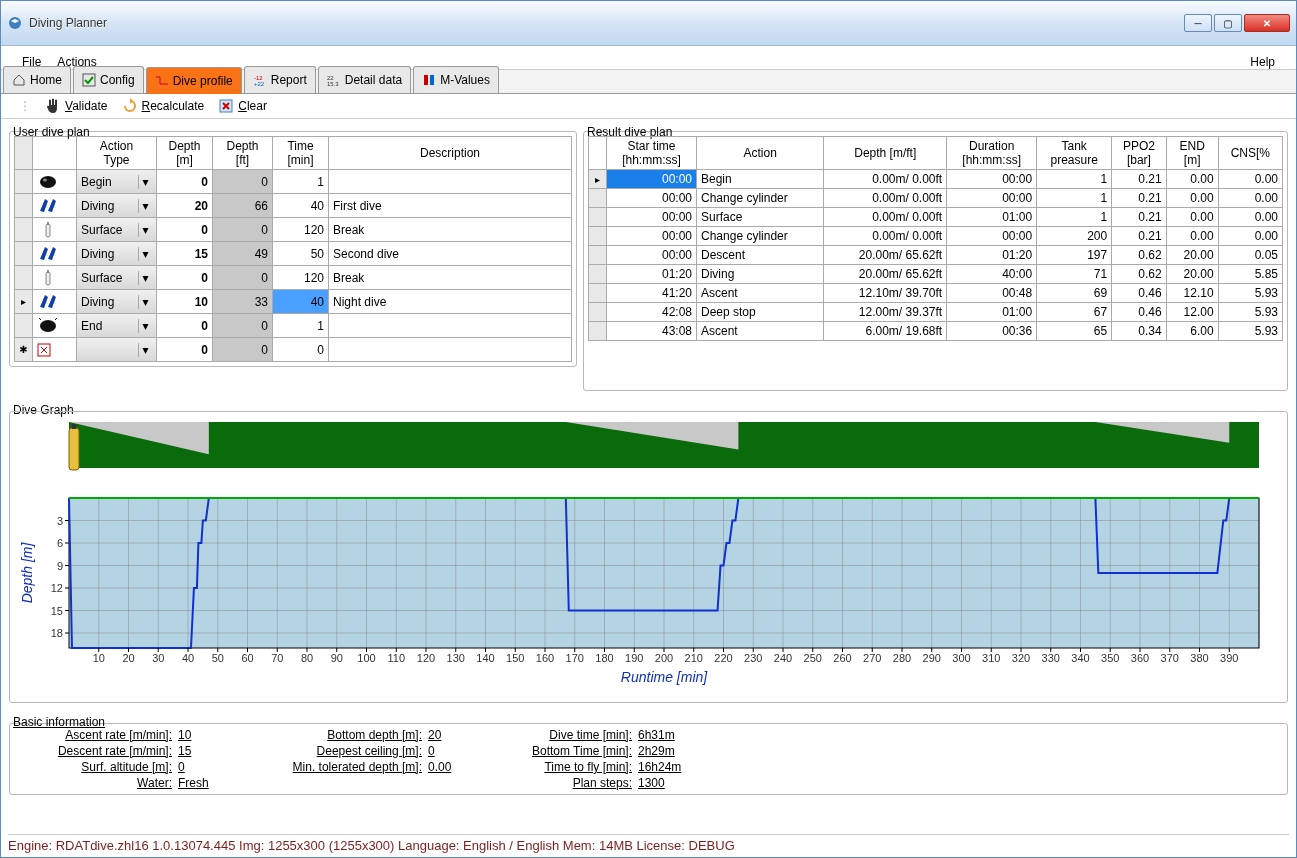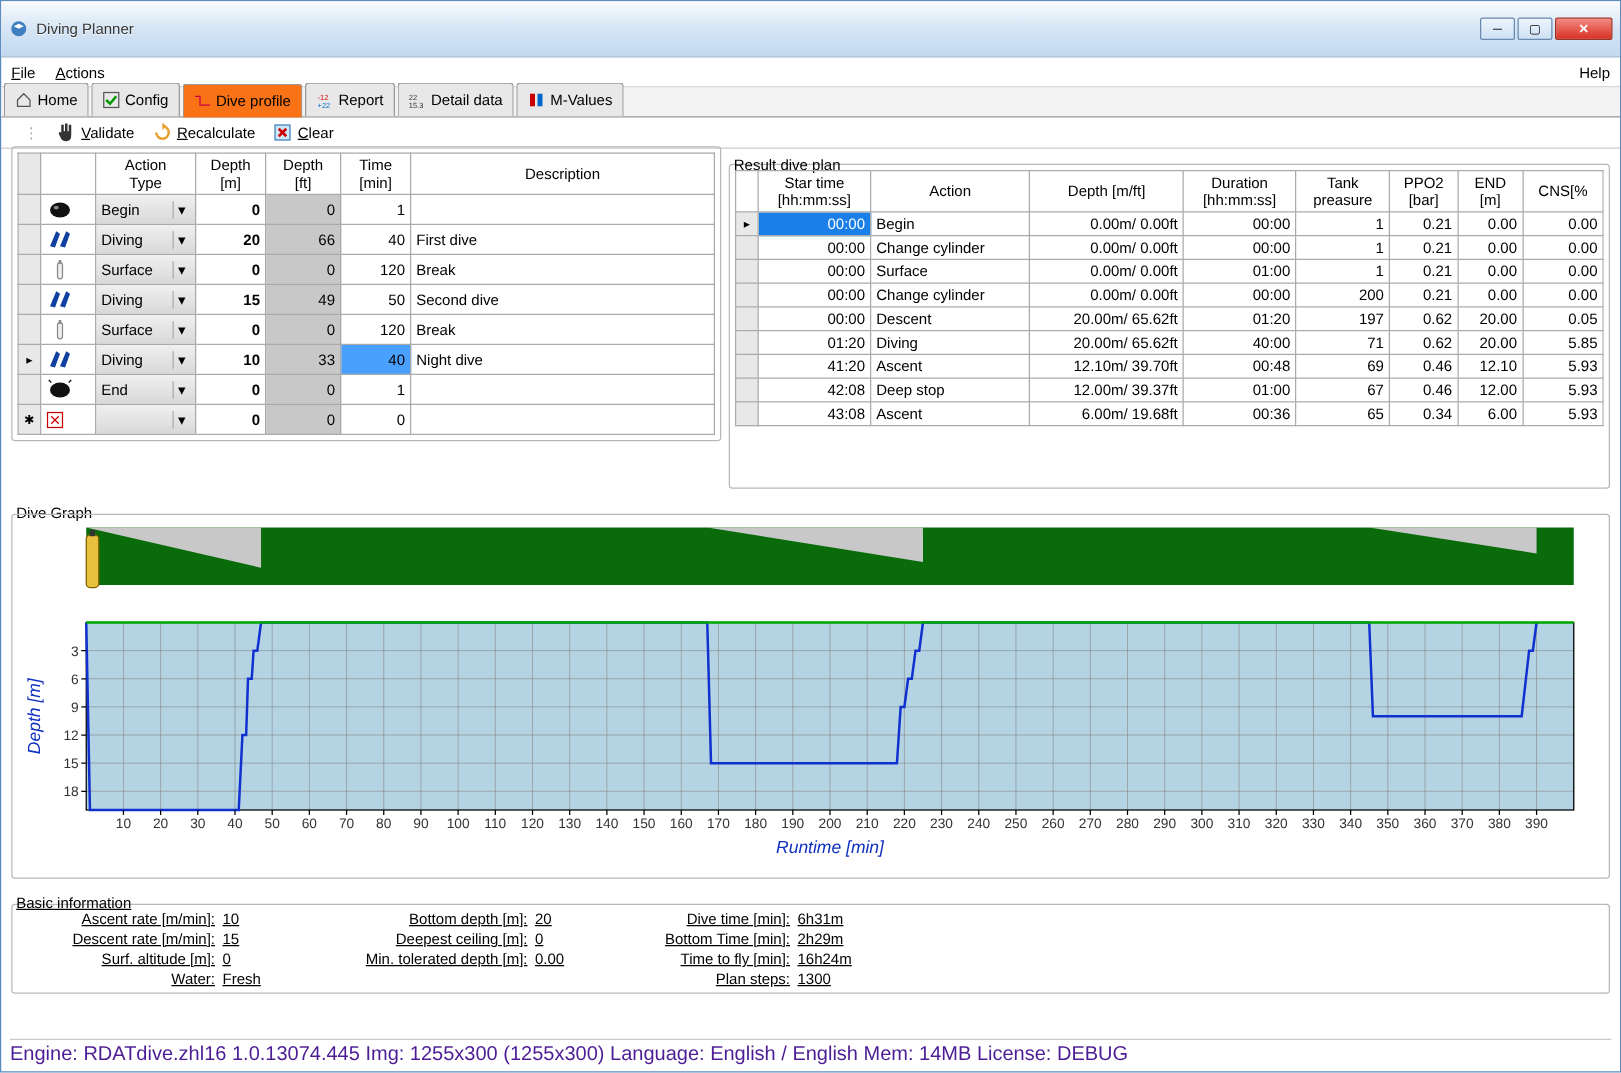--- a/index.html
+++ b/index.html
@@ -3,21 +3,21 @@
 <meta charset="utf-8">
 <style>
 * { box-sizing: border-box; margin: 0; padding: 0; }
 body { font-family: "Segoe UI", Tahoma, sans-serif; font-size: 12px; background: #fff; width: 1297px; height: 858px; overflow: hidden; border: 1px solid #5b8bbf; }
 .titlebar { height: 45px; background: linear-gradient(#f8fbfe, #d6e5f5 50%, #c2d9f0); display: flex; align-items: center; padding: 0 6px; border-bottom: 1px solid #a0b8d0; }
 .titlebar .icon { width: 16px; height: 16px; margin-right: 6px; }
 .titlebar .title { flex: 1; color: #333; text-shadow: 0 1px 0 #fff; }
 .win-btns { display: flex; gap: 2px; }
 .win-btn { width: 28px; height: 18px; border: 1px solid #6a8ab0; border-radius: 2px; display: flex; align-items: center; justify-content: center; font-size: 10px; background: linear-gradient(#eef5fd,#cde0f4); cursor: pointer; }
 .win-btn.close { width: 46px; background: linear-gradient(#f28b82,#d93025); color: #fff; border-color: #a03020; font-weight: bold; }
-.menubar { height: 24px; display: flex; align-items: center; padding: 0 8px; gap: 16px; border-bottom: 1px solid #ccc; }
+.menubar { height: 24px; display: flex; align-items: flex-end; padding: 0 21px; gap: 16px; border-bottom: 1px solid #ccc; }
 .menubar span { cursor: default; }
 .menubar .u { text-decoration: underline; }
 .menubar .help { margin-left: auto; }
 .tabs { display: flex; align-items: flex-end; padding: 2px 2px 0 2px; border-bottom: 1px solid #999; height: 24px; background: #f3f3f3; }
 .tab { border: 1px solid #999; border-bottom: none; border-radius: 3px 3px 0 0; padding: 6px 8px; margin-right: 2px; background: #e8e8e8; cursor: pointer; display: flex; align-items: center; gap: 4px; font-size: 12px; }
 .tab.active { background: #f97316; position: relative; top: 1px; }
 .tab .tab-icon { width: 14px; height: 14px; display: inline-block; }
 .toolbar { display: flex; align-items: center; gap: 14px; padding: 4px 18px; border-bottom: 1px solid #ccc; }
 .tb-btn { display: flex; align-items: center; gap: 4px; cursor: pointer; }
 .tb-btn .u { text-decoration: underline; }
@@ -44,21 +44,21 @@
 .result-table td { text-align: right; }
 .result-table td.aleft { text-align: left; }
 .sel-row td:first-child + td { background: #1a7fe8; color: #fff; }
 .chart-section { padding: 0 8px; margin-top: 6px; }
 .chart-box { border: 1px solid #b8b8b8; border-radius: 3px; padding: 6px 4px 4px; position: relative; }
 .chart-label { position: relative; top: 6px; left: 4px; }
 svg { display: block; }
 .basic-info { padding: 0 8px; margin-top: 6px; text-decoration: underline; }
 .basic-box { border: 1px solid #b8b8b8; border-radius: 3px; padding: 4px 8px; display: grid; grid-template-columns: 160px 50px 200px 50px 160px 80px; row-gap: 2px; }
 .basic-box .lbl { text-align: right; padding-right: 6px; }
-.statusbar { position: absolute; bottom: 5px; left: 8px; right: 8px; font-size: 16px; color: #4c1d95; border-top: 1px solid #ccc; padding-top: 3px; }
+.statusbar { position: absolute; bottom: 5px; left: 8px; right: 8px; font-size: 13px; color: #7f1d1d; border-top: 1px solid #ccc; padding-top: 3px; }
 </style>
 </head>
 <body>
 
 <div class="titlebar">
   <span class="icon">
     <svg viewBox="0 0 16 16">
         <circle cx="8" cy="8" r="6" fill="#4080c0"></circle>
         <path d="M4 6 L8 4 L12 6 L8 8 Z" fill="#fff"></path>
       </svg>
@@ -158,20 +158,21 @@
           <path d="M5 5 L11 11 M11 5 L5 11" stroke="#c00" stroke-width="2"></path>
         </svg>
       </span>
     <span><span class="u">C</span>lear</span>
   </div>
 </div>
 
 <div class="main-grid">
 
   <div class="group">
+    <div class="group-label">User dive plan</div>
     <div class="group-box">
       <table class="grid-table">
         <thead>
           <tr>
             <th class="rowhdr"></th>
             <th class="iconcell"></th>
             <th style="width:80px">Action<br>Type</th>
             <th style="width:56px">Depth<br>[m]</th>
             <th style="width:60px">Depth<br>[ft]</th>
             <th style="width:56px">Time<br>[min]</th>

